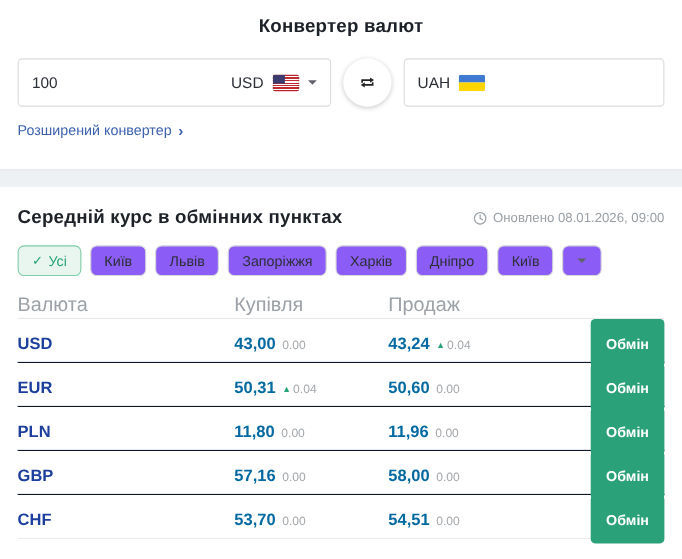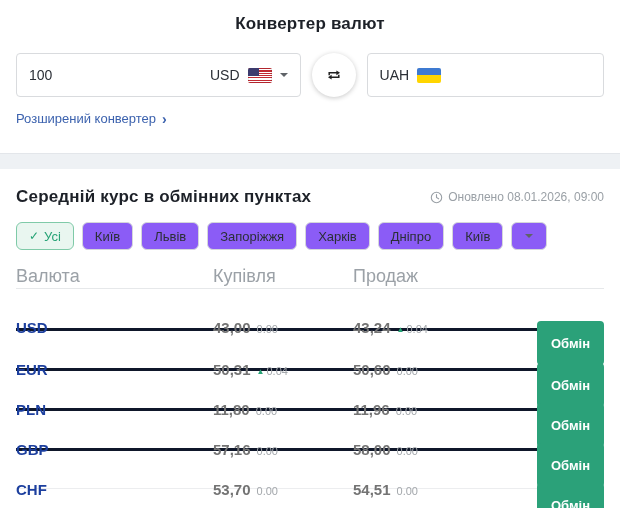--- a/index.html
+++ b/index.html
@@ -69,34 +69,34 @@
     font-family: "Liberation Sans", sans-serif; font-size: 13px; color: #2b2f36;
     display: inline-flex; align-items: center; gap: 5px; cursor: pointer;
   }
   .chip.selected { background: #e9f6f0; border-color: #7fcaa8; color: #27a376; }
   .chip-check { font-size: 12px; color: #27a376; line-height: 1; }
   .chip.more { padding: 0 13px; }
 
   .grid { display: grid; grid-template-columns: 197px 140px 1fr 64px; align-items: center; }
   .thead { margin-top: 14px; height: 24px; }
   .th { font-size: 18px; color: #9ba1a7; }
-  .trow { height: 40px; border-top: 3px solid #0f172a; }
+  .trow { height: 40px; border-top: 1px solid #0f172a; }
   .trow:first-of-type { border-top: 1px solid #e6e8ea; }
   .table-bottom { border-top: 1px solid #ecedef; }
   .code { font-size: 15px; font-weight: bold; color: #1c3f9e; text-decoration: none; cursor: pointer; }
   .cell { display: flex; align-items: baseline; gap: 6px; }
-  .val { font-size: 15px; font-weight: bold; color: #737373; }
+  .val { font-size: 15px; font-weight: bold; color: #0369a1; }
   .chg { display: inline-flex; align-items: baseline; gap: 2px; }
   .tri { font-style: normal; font-size: 8px; color: #27a376; position: relative; top: -1px; }
   .chg-num { font-size: 11px; color: #a3a7ab; }
   .btn-wrap { display: flex; justify-content: flex-end; }
   .xbtn {
     background: #2ba179; color: #fff; border: none; border-radius: 4px;
     font-family: "Liberation Sans", sans-serif; font-size: 13px; font-weight: bold;
-    height: 44px; padding: 0 14px; cursor: pointer; margin-top: 32px;
+    height: 44px; padding: 0 14px; cursor: pointer;
   }
 </style>
 </head>
 <body>
 
 <div class="pad">
   
   <div class="conv-head">
     <div class="h1">Конвертер валют</div>
   </div>

